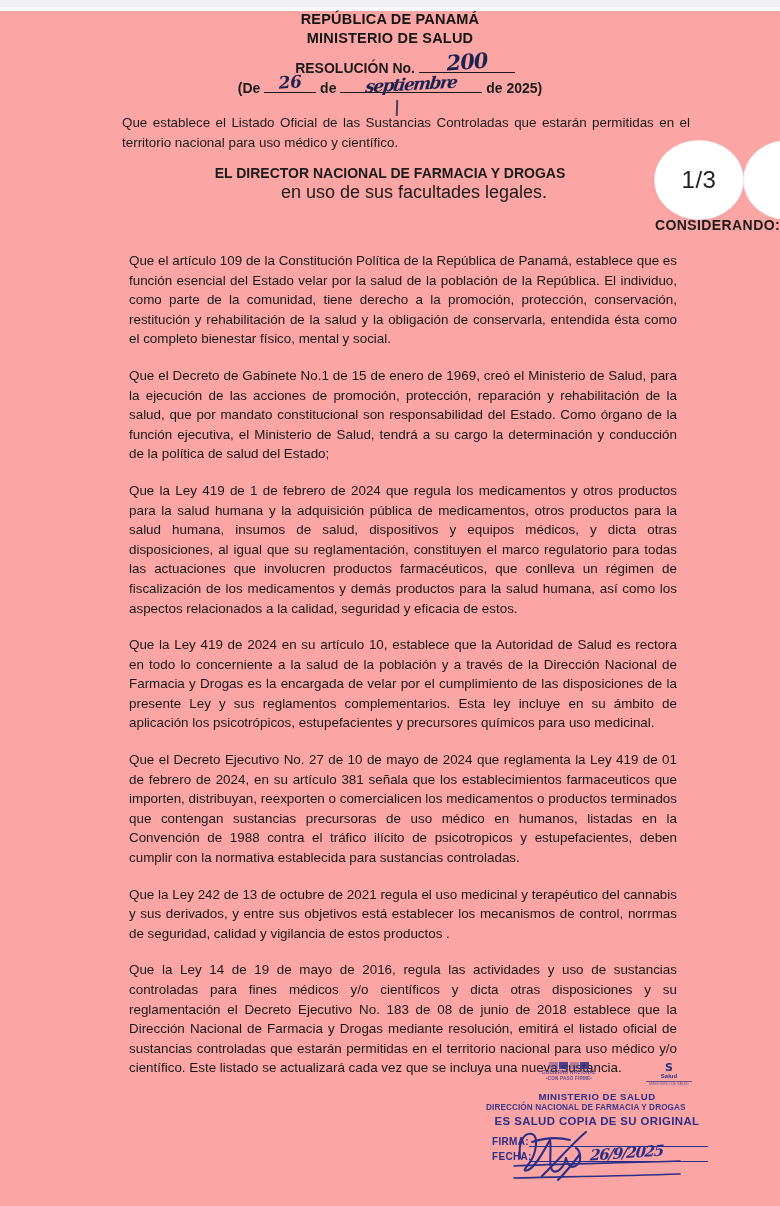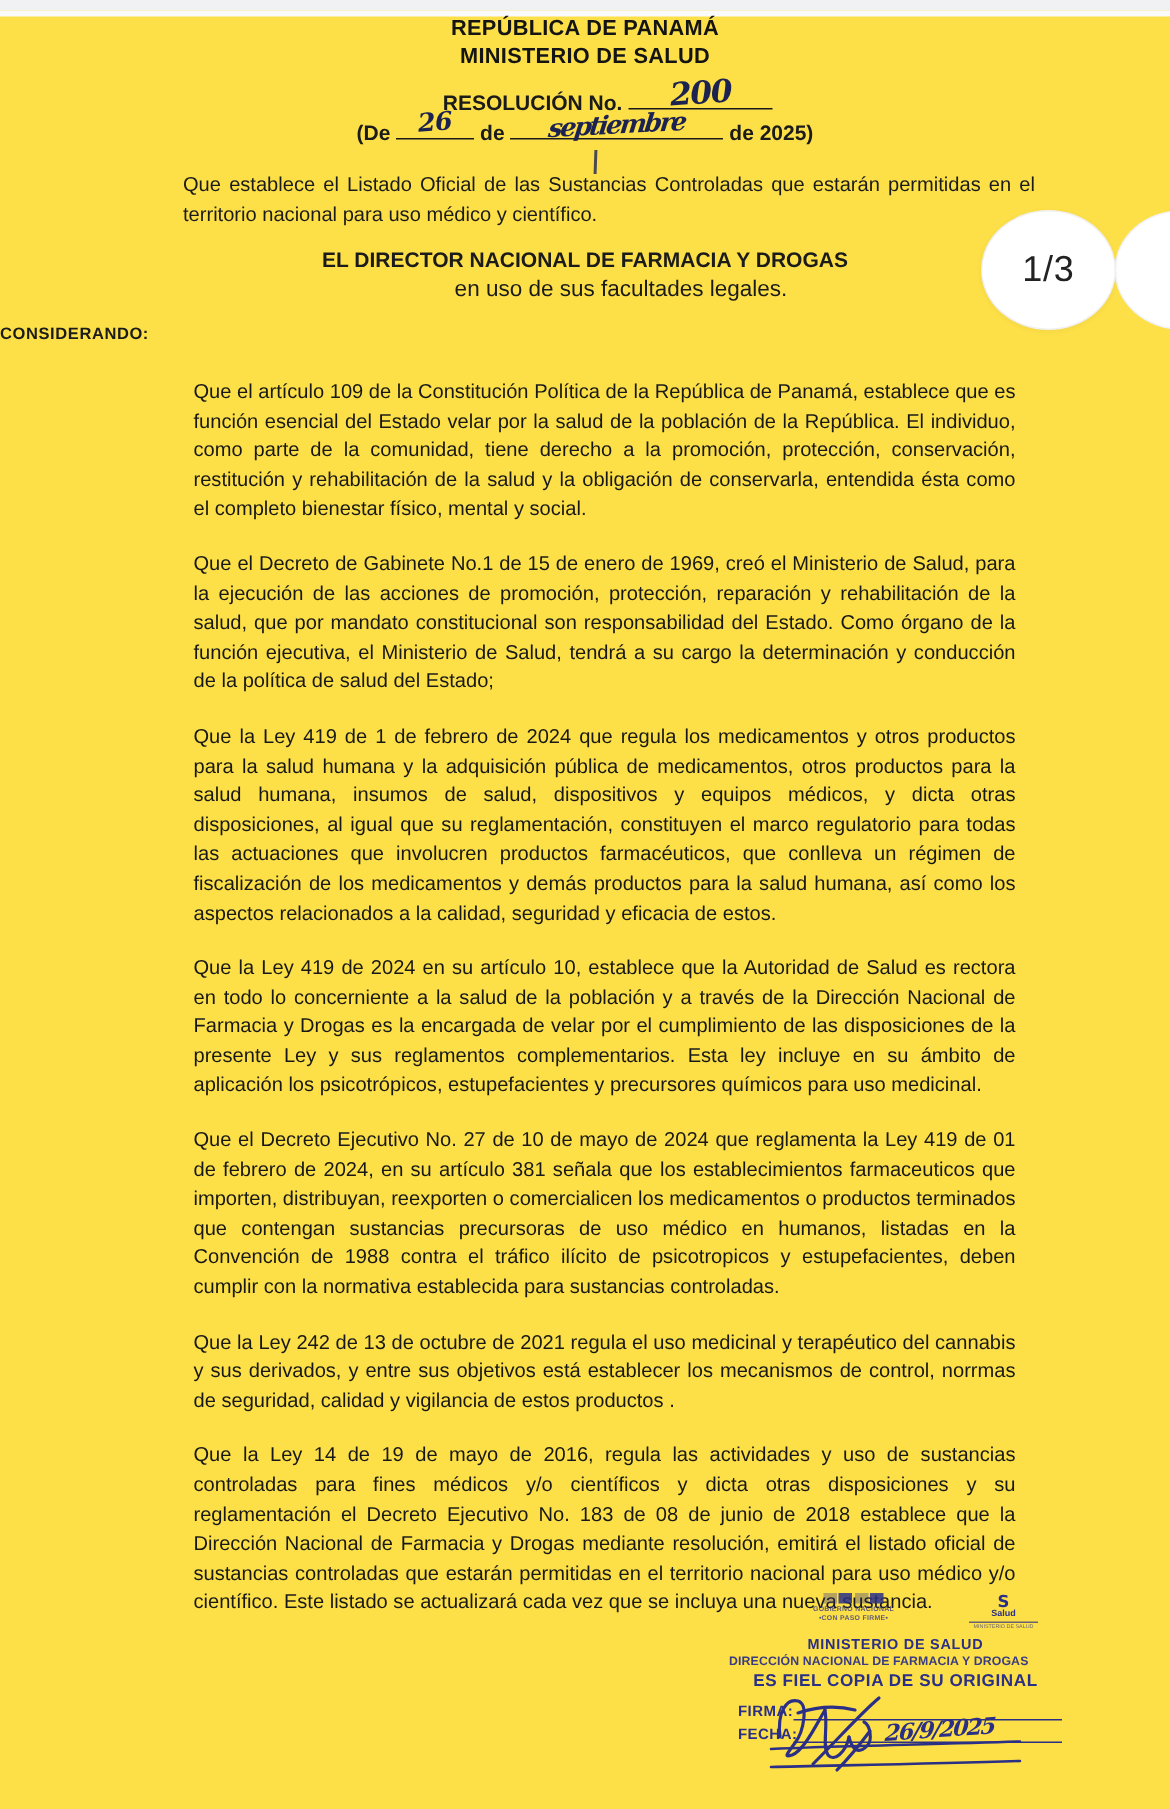--- a/index.html
+++ b/index.html
@@ -15,21 +15,21 @@
     overflow: hidden;
     font-family: "Liberation Sans", sans-serif;
     color: #1b1b1b;
     -webkit-font-smoothing: antialiased;
   }
 
   
   #page-sheet {
     position: absolute;
     inset: 0;
-    background: #fde047;
+    background: #fca5a5;
   }
   .top-band {
     position: absolute;
     top: 0; left: 0; right: 0;
     height: 7px;
     background: #f1f1f4;
   }
   .top-band-2 {
     position: absolute;
     top: 7px; left: 0; right: 0;
@@ -129,32 +129,32 @@
     top: 163px;
     left: 0; right: 0;
     text-align: center;
   }
   .director-title {
     font-weight: bold;
     font-size: 14px;
     line-height: 20px;
   }
   .director-sub {
-    font-size: 15px;
+    font-size: 18px;
     line-height: 19px;
     padding-left: 48px;
   }
 
   .considerando {
     position: absolute;
     top: 217px;
     left: 0; right: 0;
-    text-align: left;
-    font-weight: bold;
-    font-size: 11px;
+    text-align: right;
+    font-weight: bold;
+    font-size: 14px;
     letter-spacing: 0.4px;
   }
 
   
   #body-paragraphs {
     position: absolute;
     top: 251px;
     left: 129px;
     width: 564px;
   }
@@ -401,21 +401,21 @@
       </div>
       <div class="salud-logo">
         <div class="salud-mark">S</div>
         <div class="salud-word">Salud</div>
         <div class="salud-sub">MINISTERIO DE SALUD</div>
       </div>
     </div>
 
     <div class="stamp-line-1">MINISTERIO DE SALUD</div>
     <div class="stamp-line-2">DIRECCIÓN NACIONAL DE FARMACIA Y DROGAS</div>
-    <div class="stamp-line-3">ES FIEL COPIA DE SU ORIGINAL</div>
+    <div class="stamp-line-3">ES SALUD COPIA DE SU ORIGINAL</div>
 
     <div class="stamp-fields">
       <div class="stamp-field">
         <span class="stamp-field-label">FIRMA:</span>
         <span class="stamp-field-rule"></span>
       </div>
       <div class="stamp-field">
         <span class="stamp-field-label">FECHA:</span>
         <span class="stamp-field-rule"></span>
       </div>

